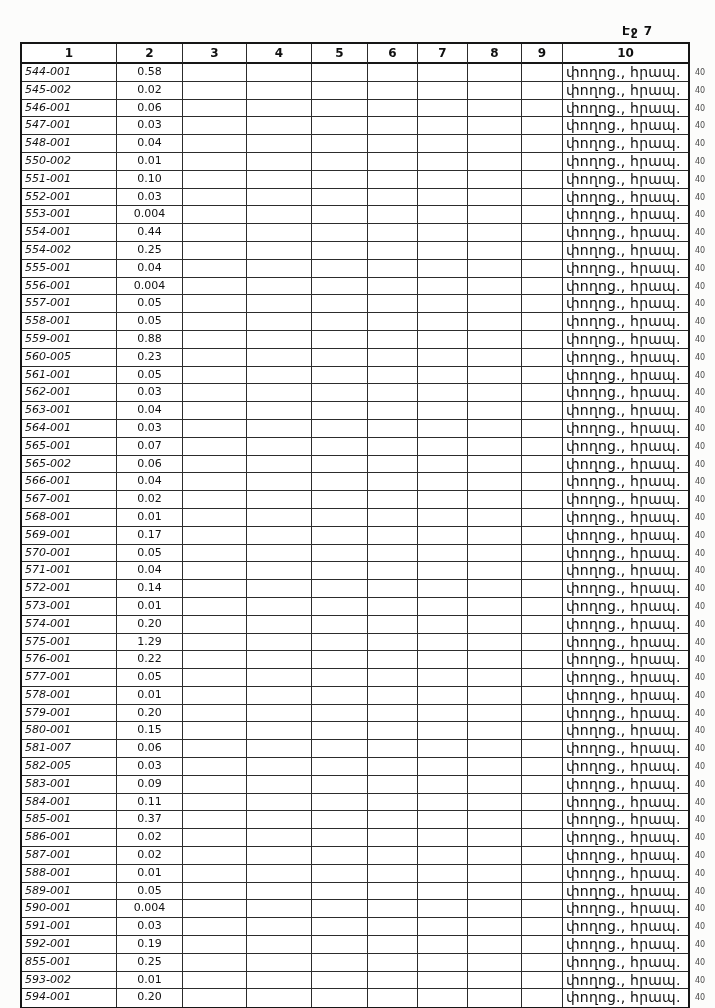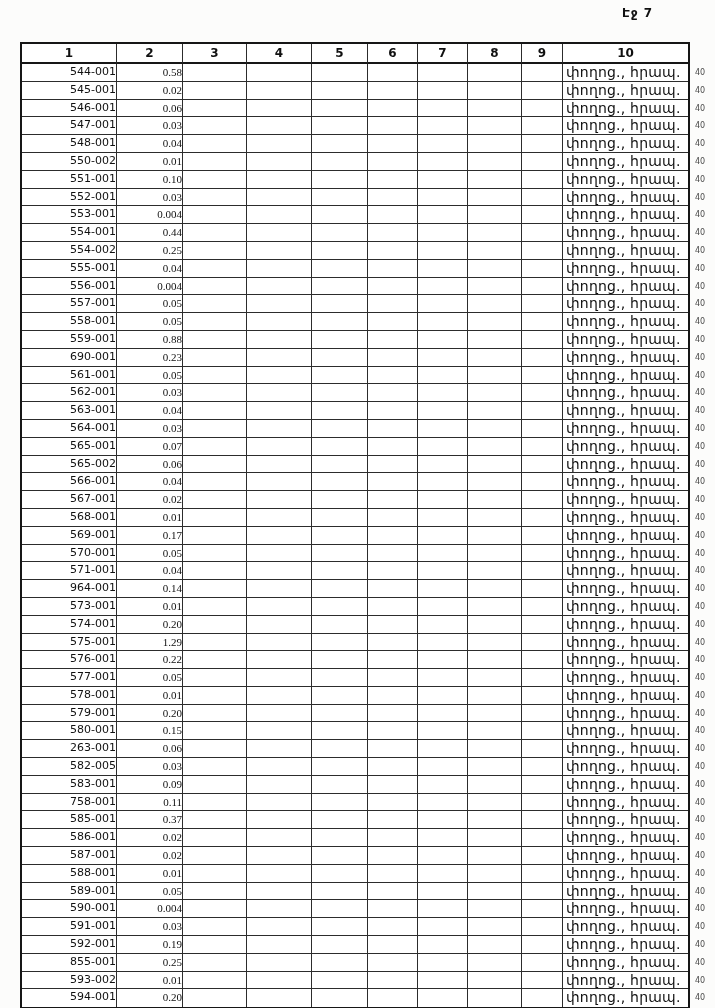--- a/index.html
+++ b/index.html
@@ -14,21 +14,21 @@
     color: #101010;
     position: relative;
     overflow: hidden;
   }
   .sheet {
     position: absolute;
     inset: 0;
   }
   .page-header {
     position: absolute;
-    top: 6px;
+    top: 24px;
     left: 622px;
     font-size: 12px;
     font-weight: bold;
     letter-spacing: 1px;
   }
   .layout {
     position: absolute;
     top: 42px;
     left: 20px;
     display: flex;
@@ -69,26 +69,26 @@
     overflow: hidden;
     box-sizing: border-box;
   }
   .cell:last-child {
     border-right: none;
   }
   .row:last-child .cell {
     border-bottom: none;
   }
   .cell.code {
-    text-align: right;
-    padding-left: 9px;
+    text-align: left;
+    padding-left: 3px;
+    font-style: italic;
   }
   .cell.val {
-    text-align: right;
-    font-family: Liberation Serif, serif;
+    text-align: center;
   }
   .cell.c10 {
     font-size: 14px;
     padding-left: 3px;
     letter-spacing: 0.2px;
   }
   .margincol {
     margin-left: 3px;
     text-align: right;
   }
@@ -133,21 +133,21 @@
     <div class="cell"></div>
     <div class="cell"></div>
     <div class="cell"></div>
     <div class="cell"></div>
     <div class="cell"></div>
     <div class="cell"></div>
     <div class="cell c10">փողոց., հրապ.</div>
   </div>
 
   <div class="grid-row row">
-    <div class="cell code">545-001</div>
+    <div class="cell code">545-002</div>
     <div class="cell val">0.02</div>
     <div class="cell"></div>
     <div class="cell"></div>
     <div class="cell"></div>
     <div class="cell"></div>
     <div class="cell"></div>
     <div class="cell"></div>
     <div class="cell"></div>
     <div class="cell c10">փողոց., հրապ.</div>
   </div>
@@ -328,21 +328,21 @@
     <div class="cell"></div>
     <div class="cell"></div>
     <div class="cell"></div>
     <div class="cell"></div>
     <div class="cell"></div>
     <div class="cell"></div>
     <div class="cell c10">փողոց., հրապ.</div>
   </div>
 
   <div class="grid-row row">
-    <div class="cell code">690-001</div>
+    <div class="cell code">560-005</div>
     <div class="cell val">0.23</div>
     <div class="cell"></div>
     <div class="cell"></div>
     <div class="cell"></div>
     <div class="cell"></div>
     <div class="cell"></div>
     <div class="cell"></div>
     <div class="cell"></div>
     <div class="cell c10">փողոց., հրապ.</div>
   </div>
@@ -497,21 +497,21 @@
     <div class="cell"></div>
     <div class="cell"></div>
     <div class="cell"></div>
     <div class="cell"></div>
     <div class="cell"></div>
     <div class="cell"></div>
     <div class="cell c10">փողոց., հրապ.</div>
   </div>
 
   <div class="grid-row row">
-    <div class="cell code">964-001</div>
+    <div class="cell code">572-001</div>
     <div class="cell val">0.14</div>
     <div class="cell"></div>
     <div class="cell"></div>
     <div class="cell"></div>
     <div class="cell"></div>
     <div class="cell"></div>
     <div class="cell"></div>
     <div class="cell"></div>
     <div class="cell c10">փողոց., հրապ.</div>
   </div>
@@ -614,21 +614,21 @@
     <div class="cell"></div>
     <div class="cell"></div>
     <div class="cell"></div>
     <div class="cell"></div>
     <div class="cell"></div>
     <div class="cell"></div>
     <div class="cell c10">փողոց., հրապ.</div>
   </div>
 
   <div class="grid-row row">
-    <div class="cell code">263-001</div>
+    <div class="cell code">581-007</div>
     <div class="cell val">0.06</div>
     <div class="cell"></div>
     <div class="cell"></div>
     <div class="cell"></div>
     <div class="cell"></div>
     <div class="cell"></div>
     <div class="cell"></div>
     <div class="cell"></div>
     <div class="cell c10">փողոց., հրապ.</div>
   </div>
@@ -653,21 +653,21 @@
     <div class="cell"></div>
     <div class="cell"></div>
     <div class="cell"></div>
     <div class="cell"></div>
     <div class="cell"></div>
     <div class="cell"></div>
     <div class="cell c10">փողոց., հրապ.</div>
   </div>
 
   <div class="grid-row row">
-    <div class="cell code">758-001</div>
+    <div class="cell code">584-001</div>
     <div class="cell val">0.11</div>
     <div class="cell"></div>
     <div class="cell"></div>
     <div class="cell"></div>
     <div class="cell"></div>
     <div class="cell"></div>
     <div class="cell"></div>
     <div class="cell"></div>
     <div class="cell c10">փողոց., հրապ.</div>
   </div>

